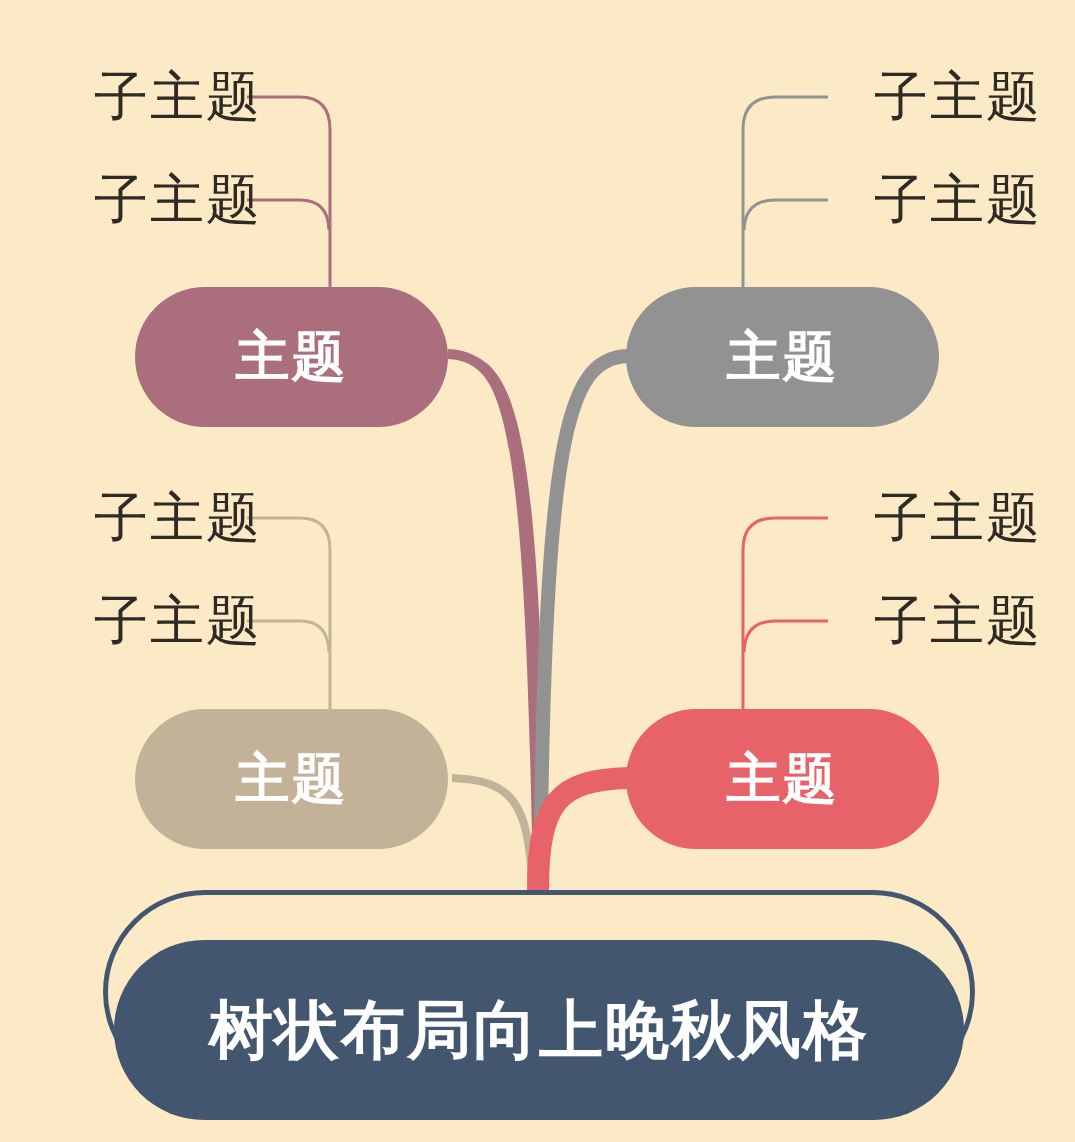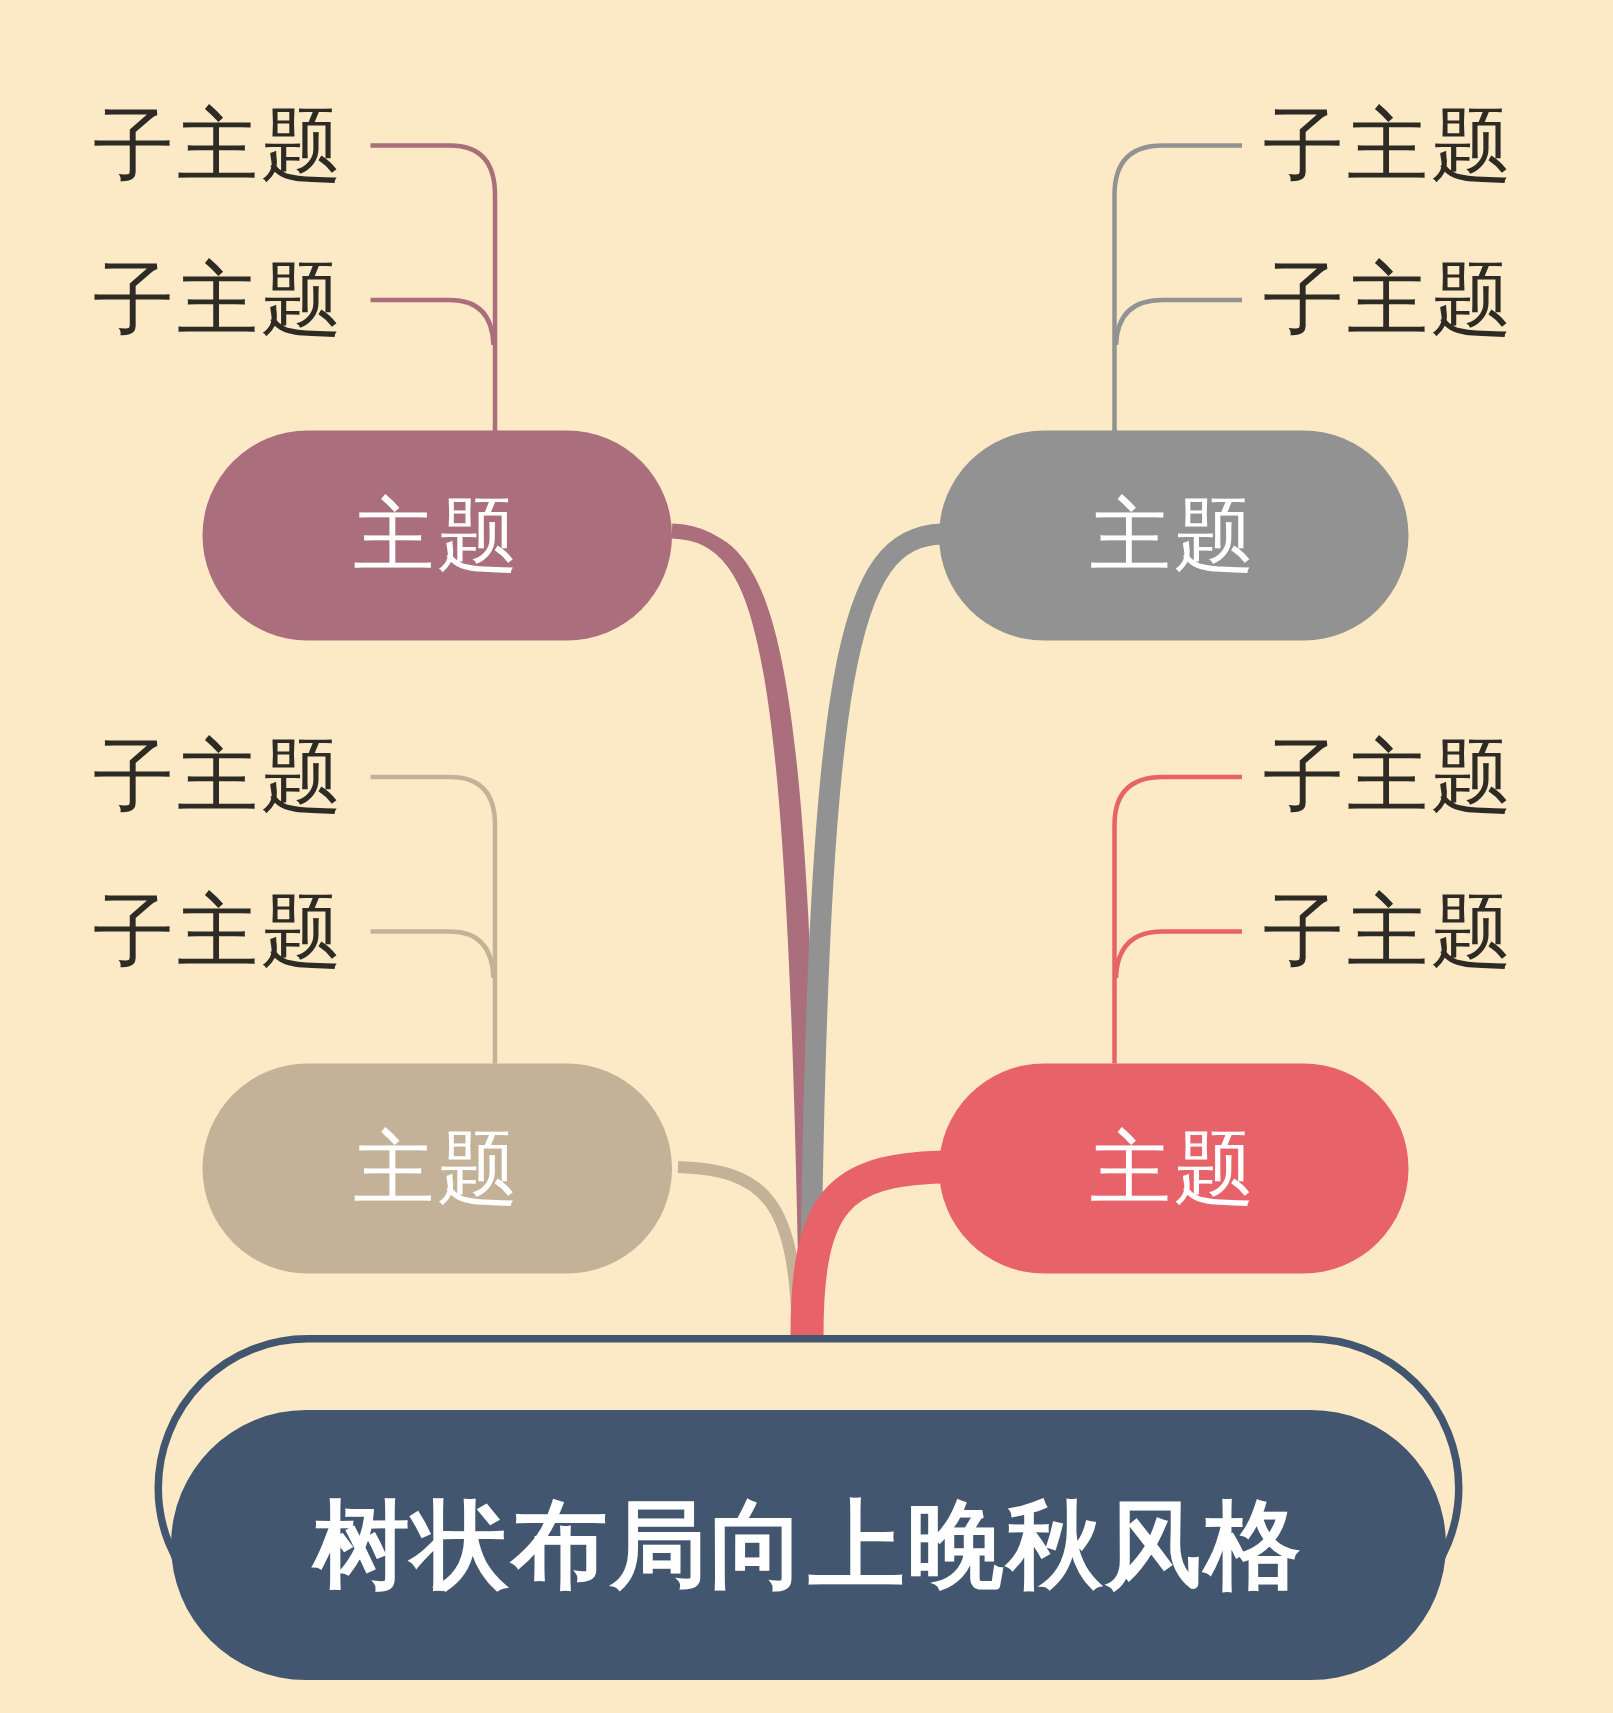--- a/index.html
+++ b/index.html
@@ -5,26 +5,26 @@
   html, body { margin: 0; padding: 0; }
   body {
     width: 1075px; height: 1142px; position: relative; overflow: hidden;
     background: #FCEAC6;
     font-family: "DejaVu Sans", "Liberation Sans", sans-serif;
   }
   svg.links { position: absolute; left: 0; top: 0; width: 1075px; height: 1142px; }
   .topic {
     position: absolute; height: 140px; border-radius: 70px;
     display: flex; align-items: center; justify-content: center;
-    color: #FFFFFF; font-size: 54px; font-weight: normal; letter-spacing: 2px;
+    color: #FFFFFF; font-size: 54px; font-weight: bold; letter-spacing: 2px;
     box-sizing: border-box;
   }
   .subtopic {
     position: absolute; font-size: 54px; color: #2E2A24;
-    line-height: 60px; height: 60px; white-space: nowrap; letter-spacing: 2px;
+    line-height: 60px; height: 60px; white-space: nowrap; letter-spacing: 2px; margin-left: 32px;
   }
   .root-outer {
     position: absolute; left: 103px; top: 890px; width: 872px; height: 204px;
     border: 5px solid #42566F; border-radius: 102px; box-sizing: border-box;
   }
   .root-inner {
     position: absolute; left: 114px; top: 940px; width: 850px; height: 180px;
     background: #42566F; border-radius: 90px;
     display: flex; align-items: center; justify-content: center;
     color: #FFFFFF; font-size: 64px; font-weight: bold; letter-spacing: 2px;

